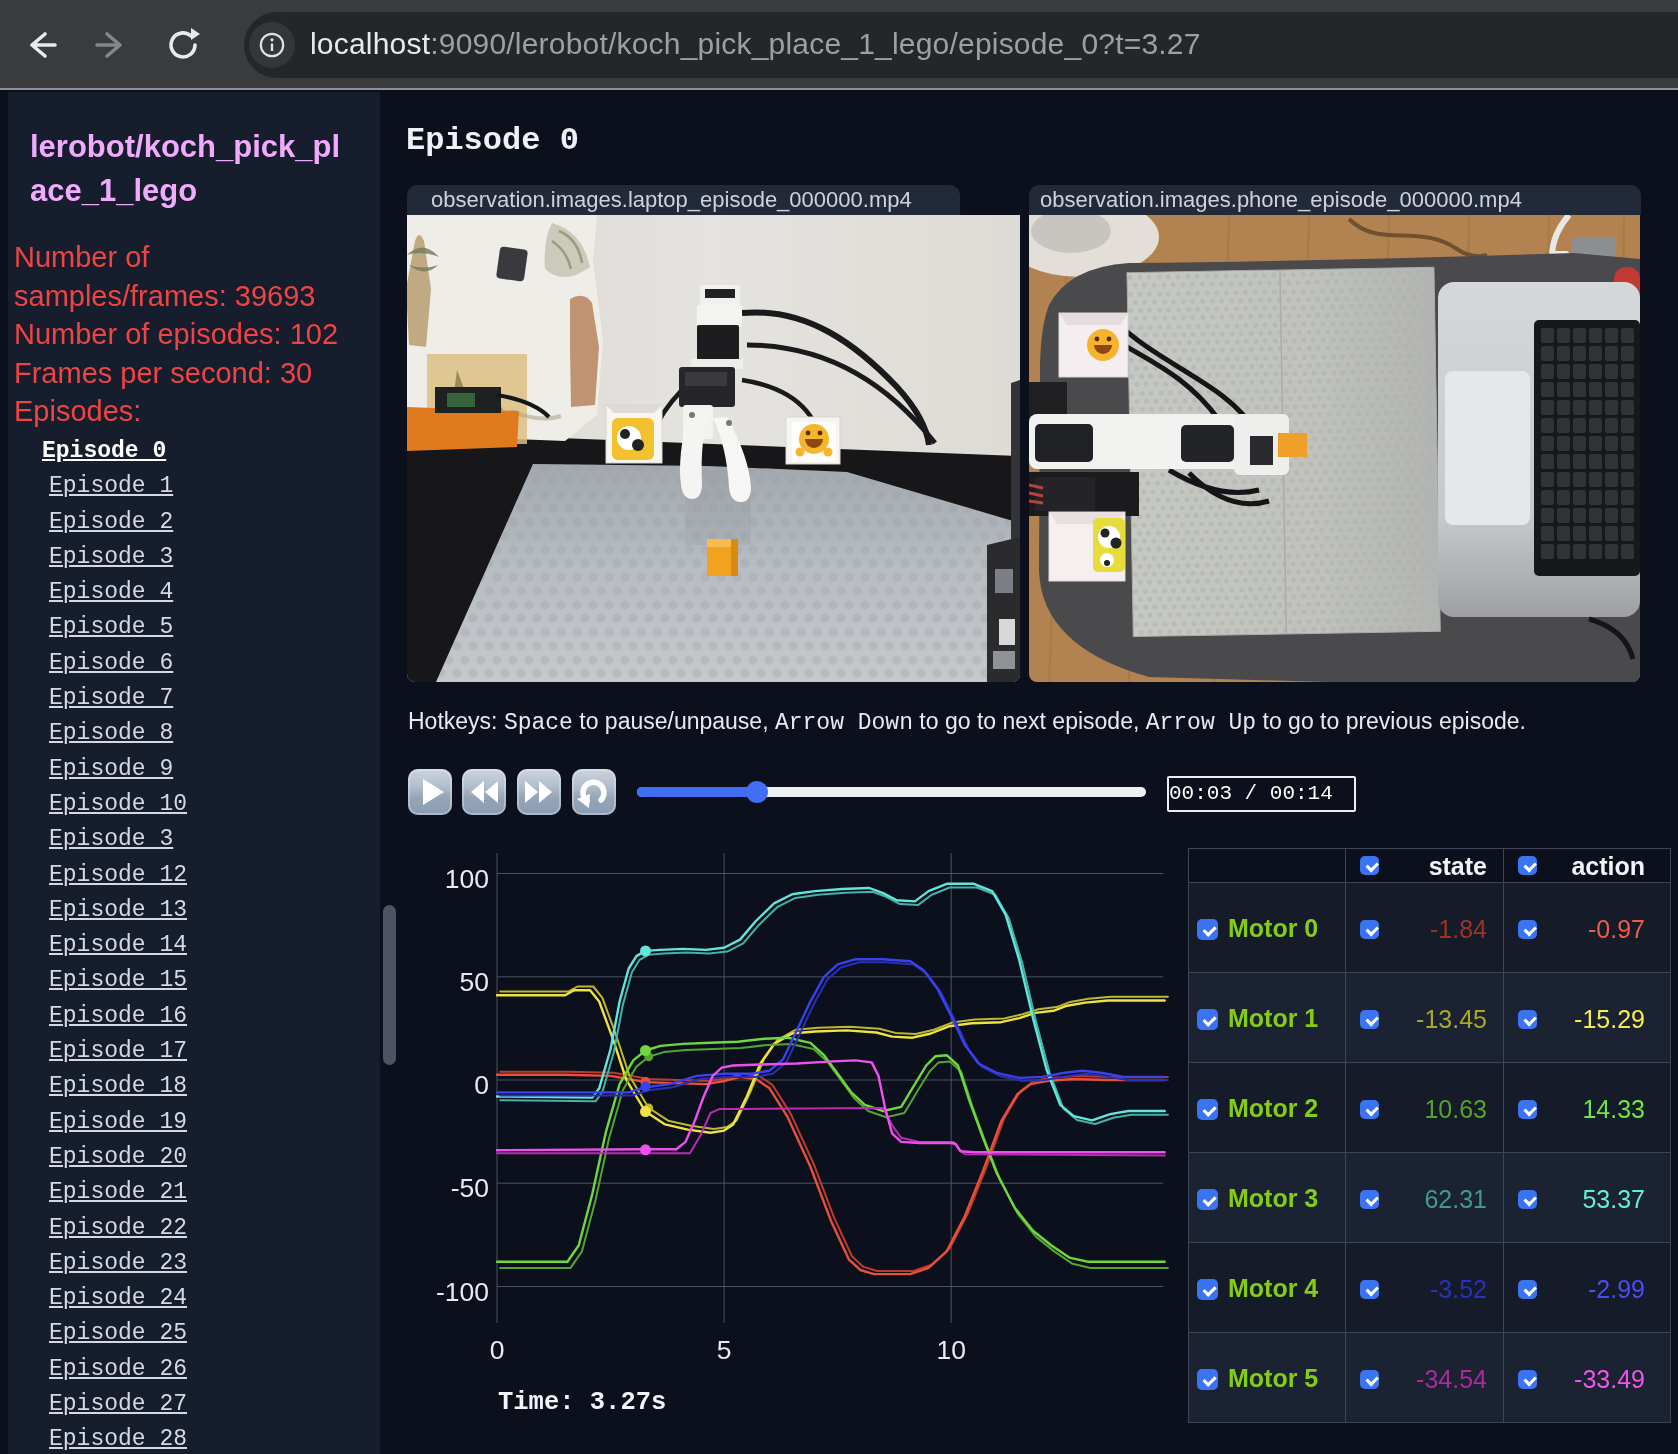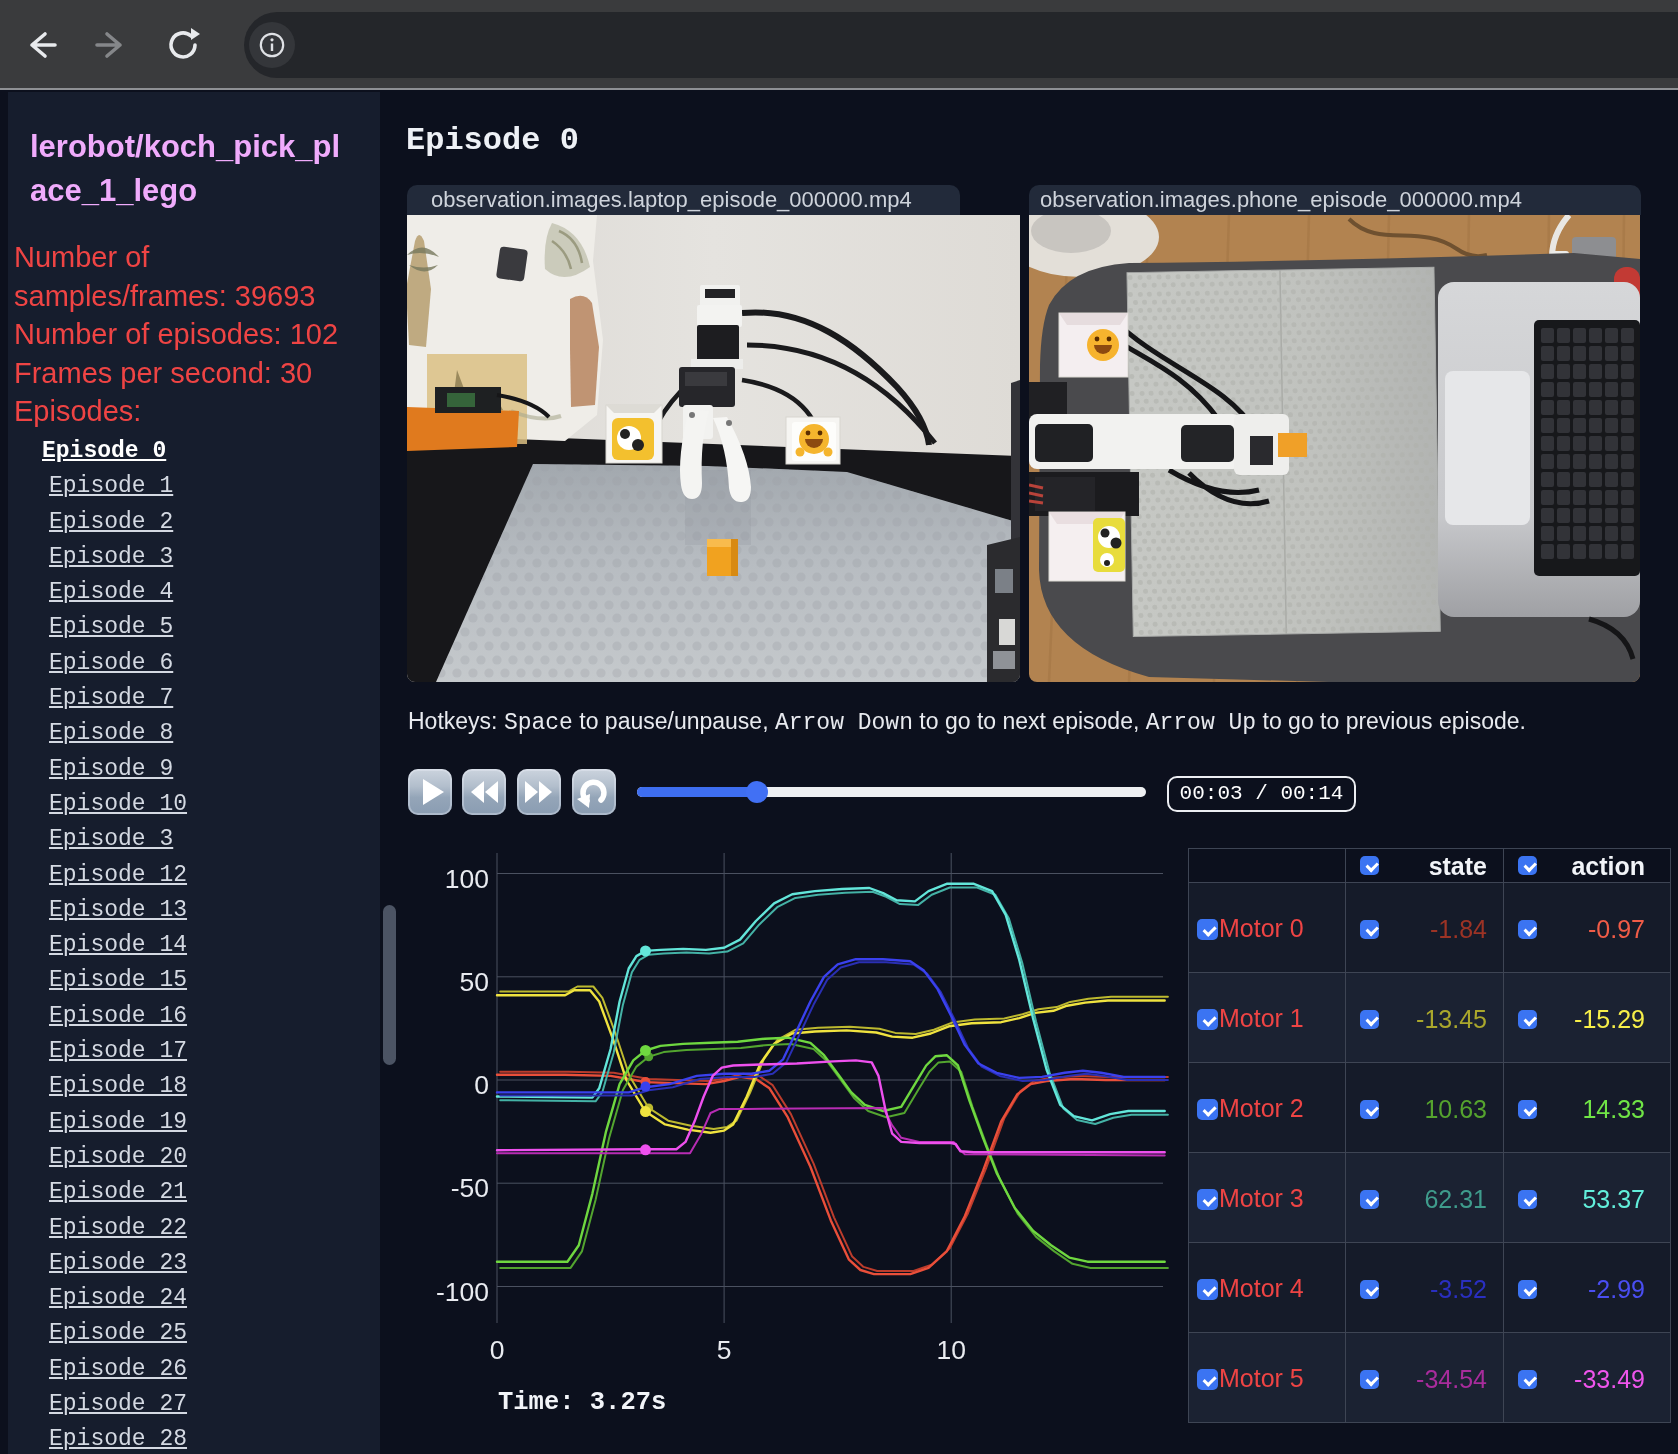--- a/index.html
+++ b/index.html
@@ -22,38 +22,38 @@
 
 .h1{position:absolute;left:406px;top:30px;font-family:"Liberation Mono",monospace;font-size:32px;font-weight:bold;color:#eef1f6;}
 .vhead{position:absolute;top:93px;height:30px;background:#222a3a;border-radius:10px 10px 0 0;color:#ced3db;font-size:22px;line-height:30px;padding-left:11px;white-space:nowrap;overflow:hidden;}
 .vbody{position:absolute;top:123px;height:467px;border-radius:0 0 8px 8px;overflow:hidden;}
 .hotkeys{position:absolute;left:408px;top:616px;font-size:23px;color:#e8eaef;}
 .hotkeys .mono{font-family:"Liberation Mono",monospace;}
 .pbtn{position:absolute;top:677px;width:44px;height:46px;border-radius:10px;background:linear-gradient(180deg,#ccd4de 0%,#b2becc 38%,#94a5b8 62%,#8a9cb2 100%);box-shadow:inset 0 0 0 2px rgba(238,242,248,0.35);}
 .slider{position:absolute;left:637px;top:695px;width:509px;height:10px;border-radius:5px;background:#eef0f2;}
 .sliderfill{position:absolute;left:0;top:0;width:111px;height:10px;border-radius:5px 0 0 5px;background:#3e6ef0;}
 .thumb{position:absolute;left:109px;top:-6px;width:22px;height:22px;border-radius:50%;background:#4170f4;}
-.timepill{position:absolute;left:1167px;top:684px;width:189px;height:36px;border:2px solid #eceef2;border-radius:10px;color:#fff;font-family:"Liberation Mono",monospace;font-size:21px;line-height:32px;text-align:center;}
+.timepill{position:absolute;left:1167px;top:684px;width:189px;height:36px;border:2px solid #eceef2;border-radius:2px;color:#fff;font-family:"Liberation Mono",monospace;font-size:21px;line-height:32px;text-align:left;}
 .chart{position:absolute;left:397px;top:753px;}
 
 .mtable{position:absolute;left:1188px;top:756px;width:482px;border-collapse:collapse;table-layout:fixed;}
 .mtable td{border:1px solid #3e4554;position:relative;height:90px;padding:0;margin-top:36px;}
 .mtable tr.hd td{height:34px;}
 .mtable td.c1{width:157px;}
 .mtable td.c2{width:158px;}
 .mtable td.c3{width:167px;}
 .mtable tr:nth-child(even) td{background:#151b29;}
 .mtable tr:nth-child(odd) td{background:#1b2232;}
 .mtable tr.hd td{background:#0c101d;}
 .cb{position:absolute;background:#3b74f2;border-radius:5px;}
 .cb::after{content:"";position:absolute;left:26%;top:22%;width:42%;height:26%;border-left:3px solid #fff;border-bottom:3px solid #fff;transform:rotate(-45deg) translate(0,30%);}
 .cb23{width:21px;height:21px;left:8px;top:36px;}
 .cb19{width:19px;height:19px;left:14px;top:37px;}
 tr.hd .cb19{top:7px;}
-.mlab{position:absolute;left:30px;top:31px;font-size:25px;font-weight:normal;color:#ef4444;}
+.mlab{position:absolute;left:39px;top:31px;font-size:25px;font-weight:bold;color:#84cc16;}
 .val{position:absolute;right:16px;top:32px;font-size:25px;}
 .c3 .val{right:25px;}
 .c3 .hlab{right:25px;}
 .hlab{position:absolute;right:16px;top:3px;font-size:25px;font-weight:bold;color:#f2f4f8;}
 </style></head>
 <body>
 <div class="chrome">
 <svg class="navic" style="left:19px" viewBox="0 0 42 42">
       <path d="M26,10 L13,21 L26,32 M13,21 L36,21" stroke="#e8eaed" stroke-width="3.6" fill="none" stroke-linecap="round" stroke-linejoin="round"></path>
     </svg>
@@ -64,20 +64,21 @@
       <path d="M33,21 a12,12 0 1 1 -4,-9" stroke="#e8eaed" stroke-width="3.6" fill="none" stroke-linecap="round"></path>
       <polygon points="29,4 29,16 38,10" fill="#e8eaed"></polygon>
     </svg>
 <div class="urlbar">
 <div class="infocirc"></div>
 <svg style="position:absolute;left:15px;top:20px" width="26" height="26" viewBox="0 0 26 26">
         <circle cx="13" cy="13" r="11.2" stroke="#dfe1e5" stroke-width="2.2" fill="none"></circle>
         <line x1="13" y1="11.5" x2="13" y2="19" stroke="#dfe1e5" stroke-width="2.4"></line>
         <circle cx="13" cy="7.8" r="1.6" fill="#dfe1e5"></circle>
       </svg>
+<div class="urltxt"><b>localhost</b>:9090/lerobot/koch_pick_place_1_lego/episode_0?t=3.27</div>
 </div>
 </div>
 <div class="page">
 <div class="sidebar">
 <div class="sbtitle">lerobot/koch_pick_pl ace_1_lego</div>
 <div class="stats">Number of<br>samples/frames: 39693<br>Number of episodes: 102<br>Frames per second: 30<br>Episodes:</div>
 <div class="eplist">
 <div class="ep cur">Episode 0</div>
 <div class="ep">Episode 1</div>
 <div class="ep">Episode 2</div>

